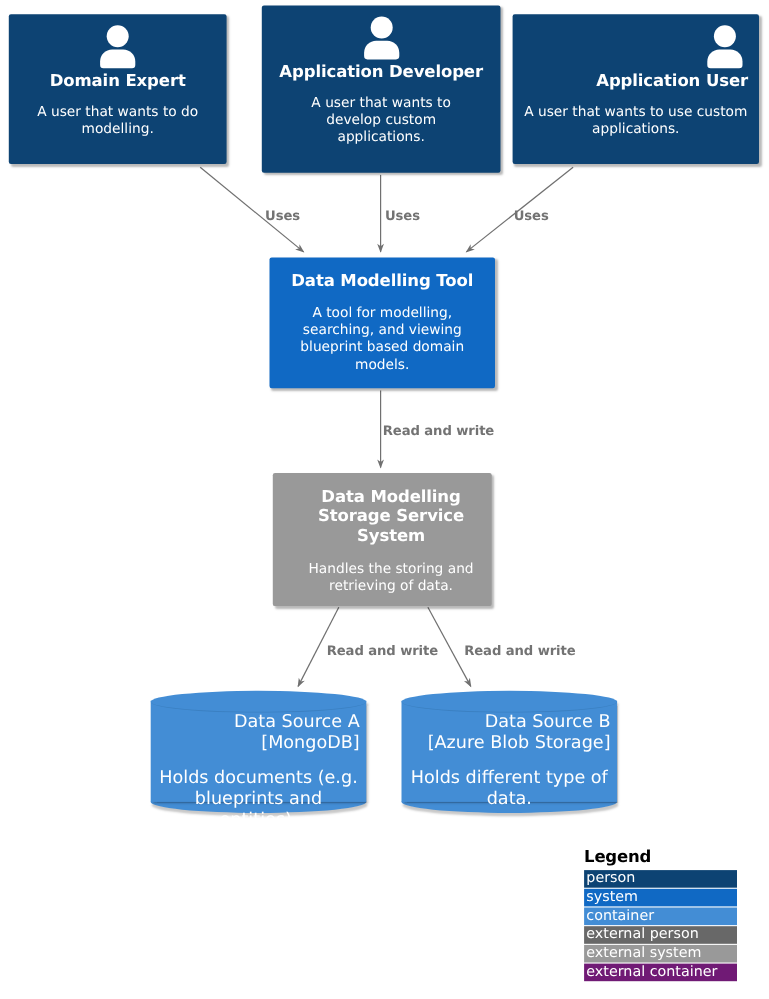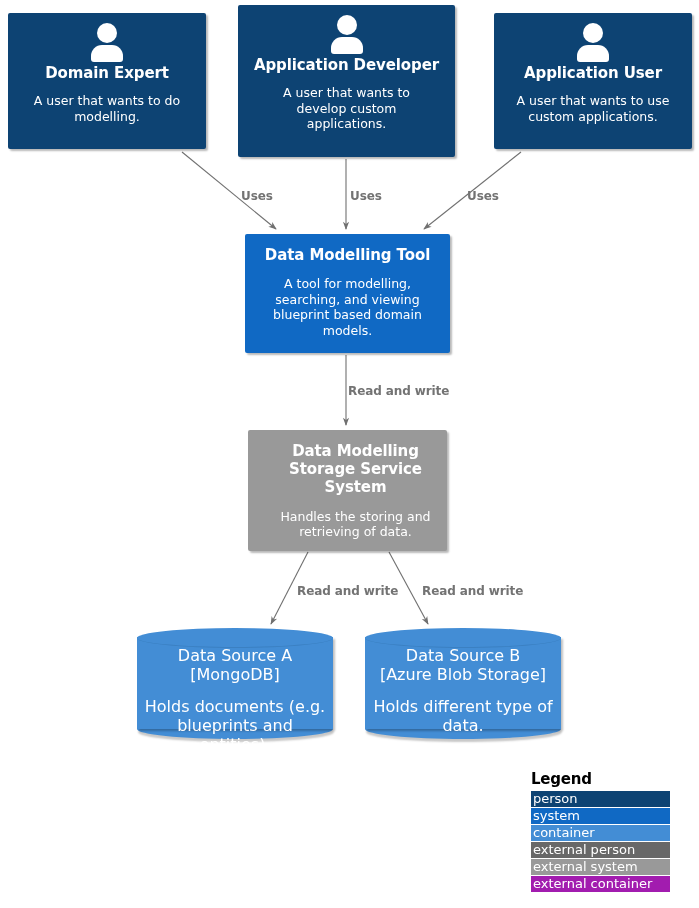--- a/index.html
+++ b/index.html
@@ -127,21 +127,21 @@
     box-shadow: 1px 3px 2px rgba(0,0,0,0.22);
   }
   .cylinder .cyl-text {
     position: absolute;
     left: 6px;
     right: 6px;
     top: 18px;
     bottom: 10px;
     display: flex;
     flex-direction: column;
-    align-items: center;
+    align-items: flex-end;
     justify-content: flex-start;
     text-align: center;
     color: #ffffff;
   }
   .cylinder .cyl-text .desc { margin-top: 13px; }
 
   
   .edge-label {
     position: absolute;
     font-size: 12px;
@@ -232,21 +232,21 @@
 
   <div class="node person" style="left:238px; top:5px; width:217px; height:152px;">
     <div class="avatar">
       <div class="head"></div>
       <div class="body"></div>
     </div>
     <div class="title">Application Developer</div>
     <div class="desc" style="margin-top:11px; max-width:170px;">A user that wants to develop custom applications.</div>
   </div>
 
-  <div class="node person" style="left:494px; top:13px; width:198px; height:136px;">
+  <div class="node person" style="left:466px; top:13px; width:224px; height:136px;align-items:flex-end;">
     <div class="avatar">
       <div class="head"></div>
       <div class="body"></div>
     </div>
     <div class="title">Application User</div>
     <div class="desc" style="margin-top:11px;">A user that wants to use custom applications.</div>
   </div>
 
   <div class="node system" style="left:245px; top:234px; width:205px; height:119px;">
     <div class="title">Data Modelling Tool</div>
@@ -290,18 +290,18 @@
     </div>
     <div class="legend-row" style="background:#438dd5;">
       <span>container</span>
     </div>
     <div class="legend-row" style="background:#686868;">
       <span>external person</span>
     </div>
     <div class="legend-row" style="background:#999999;">
       <span>external system</span>
     </div>
-    <div class="legend-row" style="background:#a21caf;">
+    <div class="legend-row" style="background:#701a75;">
       <span>external container</span>
     </div>
   </div>
 
 </div>
 
 </body></html>

